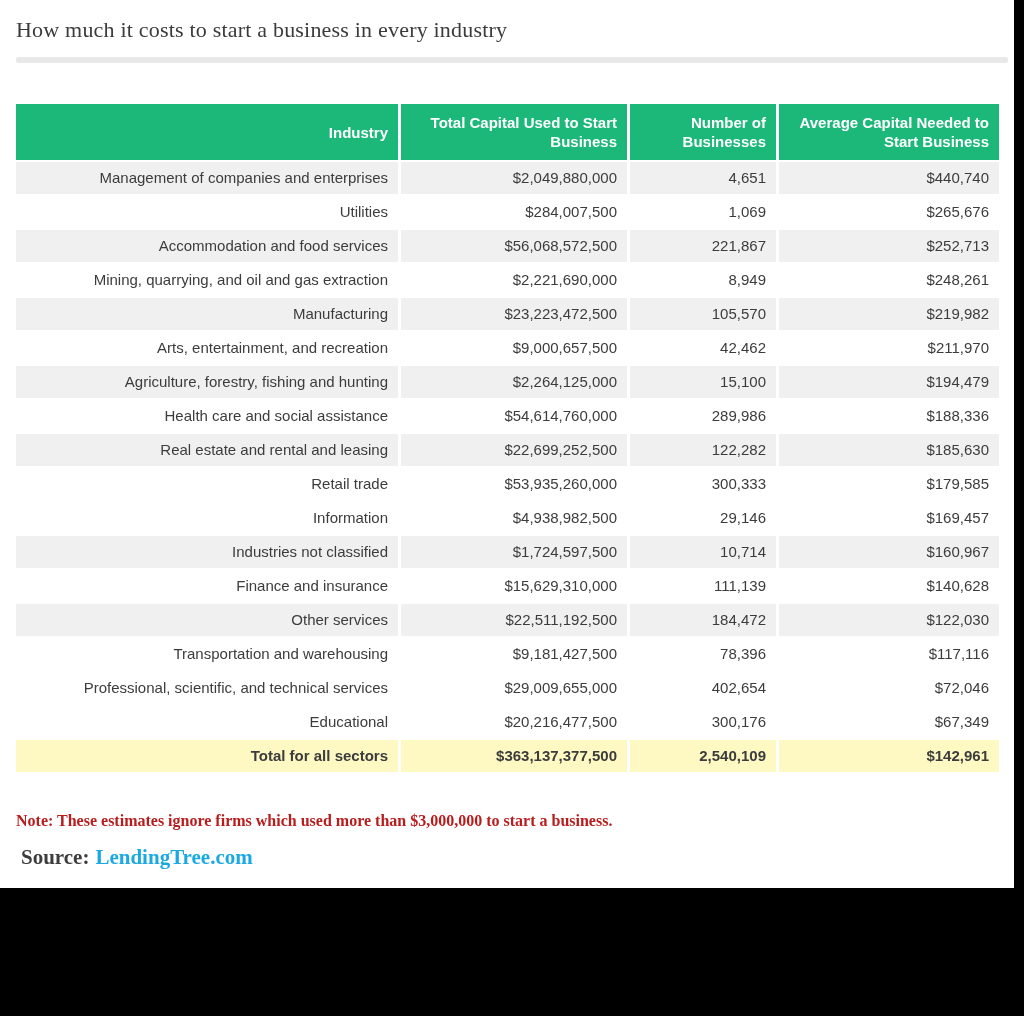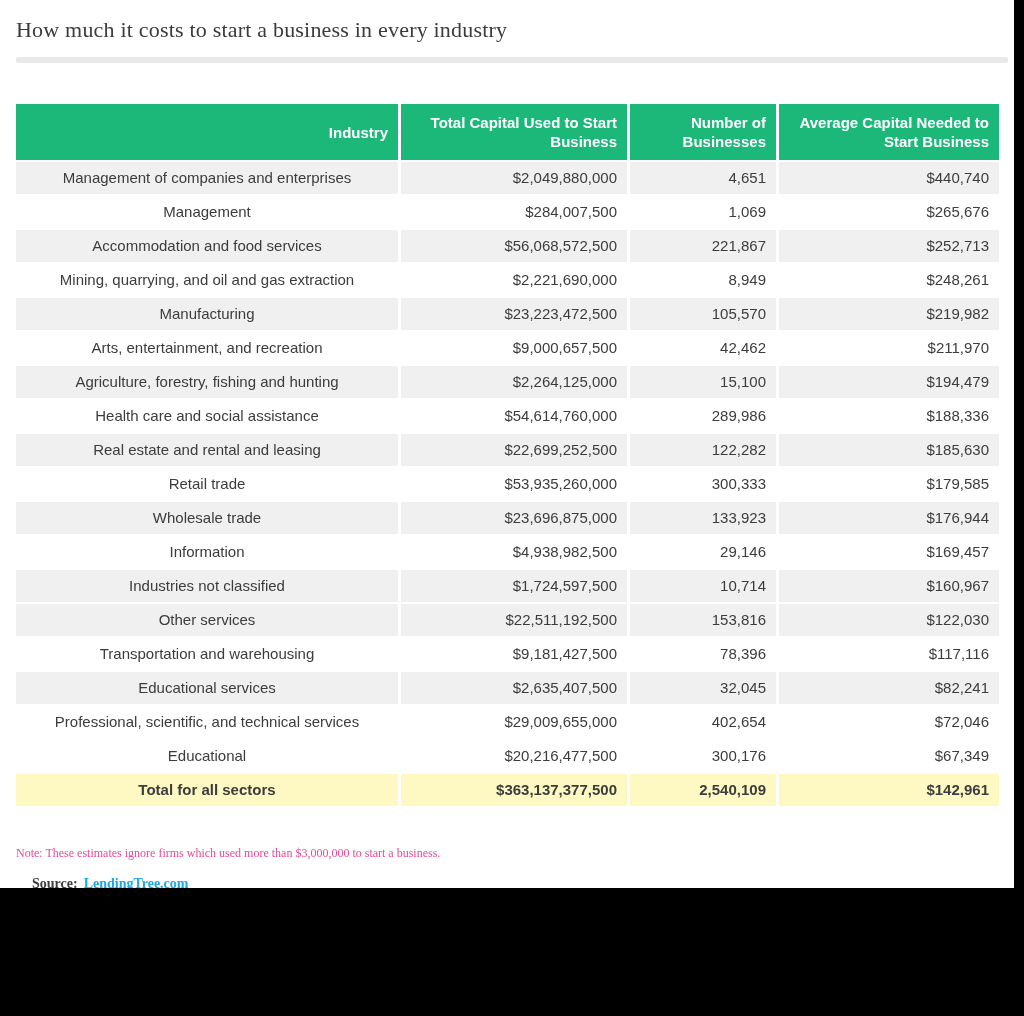--- a/index.html
+++ b/index.html
@@ -53,39 +53,39 @@
   }
   table.cost-table thead th.col-industry { text-align: right; }
 
   table.cost-table tbody td {
     padding: 6px 10px 7px 10px;
     line-height: 19px;
     vertical-align: middle;
     text-align: right;
     background: #ffffff;
   }
-  table.cost-table tbody td.cell-industry { text-align: center; margin-left: 10px; }
+  table.cost-table tbody td.cell-industry { text-align: right; margin-left: 10px; }
   table.cost-table tbody tr.striped td { background: #f0f0f0; }
   table.cost-table tbody tr.total-row td {
     background: #fef9c3;
     font-weight: 700;
   }
 
   p.note {
     margin: 38px 0 0 0;
     font-family: "Liberation Serif", "DejaVu Serif", serif;
-    font-weight: 400;
-    font-size: 12px;
-    color: #ec4899;
+    font-weight: 700;
+    font-size: 16px;
+    color: #b91c1c;
   }
   p.source {
-    margin: 15px 0 0 16px;
+    margin: 15px 0 0 5px;
     font-family: "Liberation Serif", "DejaVu Serif", serif;
     font-weight: 700;
-    font-size: 14px;
+    font-size: 21px;
     color: #3d3d3d;
   }
   p.source .label { margin-right: 6px; }
   a.source-link {
     color: #1ba9e1;
     text-decoration: none;
     cursor: pointer;
   }
 
   .edge-right {
@@ -126,21 +126,21 @@
         </tr>
       </thead>
       <tbody>
           <tr class="striped">
             <td class="cell-industry">Management of companies and enterprises</td>
             <td>$2,049,880,000</td>
             <td>4,651</td>
             <td>$440,740</td>
           </tr>
           <tr>
-            <td class="cell-industry">Management</td>
+            <td class="cell-industry">Utilities</td>
             <td>$284,007,500</td>
             <td>1,069</td>
             <td>$265,676</td>
           </tr>
           <tr class="striped">
             <td class="cell-industry">Accommodation and food services</td>
             <td>$56,068,572,500</td>
             <td>221,867</td>
             <td>$252,713</td>
           </tr>
@@ -179,55 +179,49 @@
             <td>$22,699,252,500</td>
             <td>122,282</td>
             <td>$185,630</td>
           </tr>
           <tr>
             <td class="cell-industry">Retail trade</td>
             <td>$53,935,260,000</td>
             <td>300,333</td>
             <td>$179,585</td>
           </tr>
-          <tr class="striped">
-            <td class="cell-industry">Wholesale trade</td>
-            <td>$23,696,875,000</td>
-            <td>133,923</td>
-            <td>$176,944</td>
-          </tr>
           <tr>
             <td class="cell-industry">Information</td>
             <td>$4,938,982,500</td>
             <td>29,146</td>
             <td>$169,457</td>
           </tr>
           <tr class="striped">
             <td class="cell-industry">Industries not classified</td>
             <td>$1,724,597,500</td>
             <td>10,714</td>
             <td>$160,967</td>
           </tr>
+          <tr>
+            <td class="cell-industry">Finance and insurance</td>
+            <td>$15,629,310,000</td>
+            <td>111,139</td>
+            <td>$140,628</td>
+          </tr>
           <tr class="striped">
             <td class="cell-industry">Other services</td>
             <td>$22,511,192,500</td>
-            <td>153,816</td>
+            <td>184,472</td>
             <td>$122,030</td>
           </tr>
           <tr>
             <td class="cell-industry">Transportation and warehousing</td>
             <td>$9,181,427,500</td>
             <td>78,396</td>
             <td>$117,116</td>
-          </tr>
-          <tr class="striped">
-            <td class="cell-industry">Educational services</td>
-            <td>$2,635,407,500</td>
-            <td>32,045</td>
-            <td>$82,241</td>
           </tr>
           <tr>
             <td class="cell-industry">Professional, scientific, and technical services</td>
             <td>$29,009,655,000</td>
             <td>402,654</td>
             <td>$72,046</td>
           </tr>
           <tr>
             <td class="cell-industry">Educational</td>
             <td>$20,216,477,500</td>

